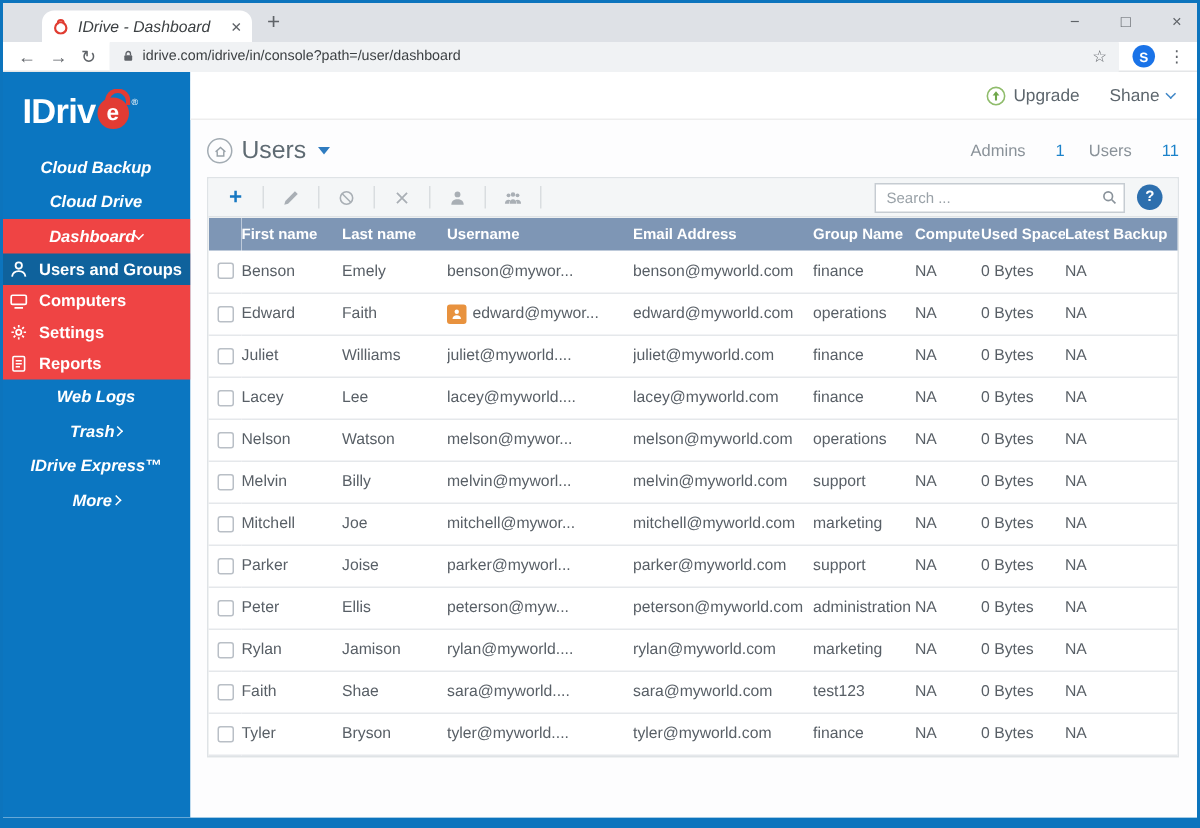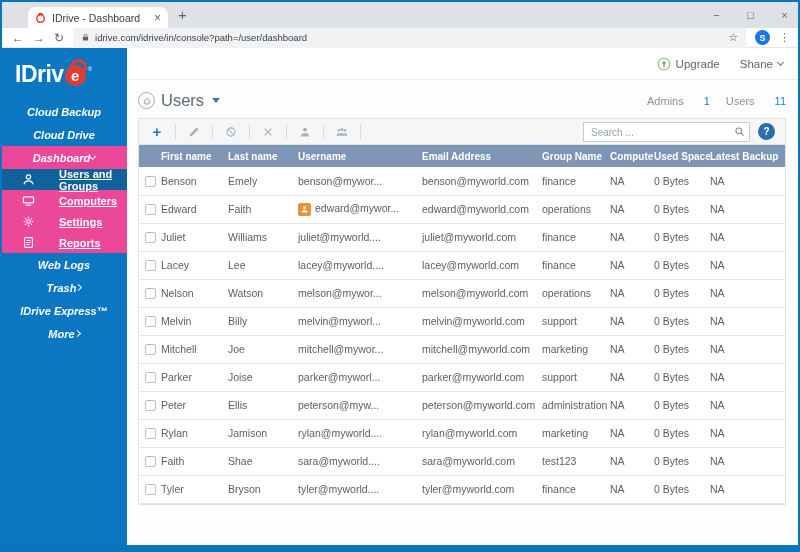--- a/index.html
+++ b/index.html
@@ -5,21 +5,21 @@
   * { margin:0; padding:0; box-sizing:border-box; }
   body { font-family:"Liberation Sans", sans-serif; background:#0a76c0; }
   .frame { position:relative; width:800px; height:552px; background:#0c74bd; overflow:hidden; }
   .browser { position:absolute; left:2px; top:2px; right:2px; bottom:7px; background:#fff; overflow:hidden; }
 
   
   .tabstrip { position:relative; height:26px; background:#dee1e6; }
   .tab { position:absolute; left:26px; top:5px; width:140px; height:21px; background:#fff;
          border-radius:8px 8px 0 0; display:flex; align-items:center; gap:6px; padding:0 7px;
          font-size:10.5px; color:#3c4043; }
-  .tab .t-title { flex:1; white-space:nowrap; overflow:hidden; }
+  .tab .t-title { flex:1; white-space:nowrap; overflow:hidden;font-style:italic; }
   .tab-close { font-size:12px; color:#5f6368; line-height:1; cursor:default; }
   .newtab { position:absolute; left:176px; top:4px; font-size:15px; color:#5f6368; }
   .win-controls { position:absolute; right:8px; top:2px; display:flex; gap:23px; align-items:center; height:22px;
                   color:#5f6368; font-size:11px; }
   .win-controls span { width:11px; text-align:center; }
 
   
   .navbar { height:20px; background:#fff; display:flex; align-items:center; padding:0 8px 0 10px; gap:9px;
             border-bottom:1px solid #e4e6e8; }
   .nav-ic { color:#5f6368; font-size:12px; line-height:1; }
@@ -41,23 +41,23 @@
   .logo-wrap { display:flex; align-items:center; }
   .logo-text { font-size:23px; font-weight:bold; letter-spacing:-0.5px; }
   .logo-e { position:relative; display:inline-flex; width:21px; height:21px; border-radius:50%;
             background:#e23b33; color:#fff; font-size:15px; font-weight:bold; align-items:center;
             justify-content:center; margin-left:1px; top:1px; }
   .logo-e::before { content:''; position:absolute; top:-6px; left:5px; width:11px; height:8px;
                     border:3px solid #e23b33; border-bottom:none; border-radius:10px 10px 0 0; }
   .logo-reg { font-size:6px; vertical-align:top; position:relative; top:-6px; left:2px; }
   .side-item { height:23px; display:flex; align-items:center; justify-content:center;
                padding:0 12px 0 11px; font-size:11px; font-weight:bold; cursor:default;font-style:italic; }
-  .dash-block { background:#ec4899; }
-  .sub-item { height:21px; display:flex; align-items:center; gap:24px; padding-left:20px;
-              font-size:11px; font-weight:bold;text-decoration:underline; }
+  .dash-block { background:#ef4444; }
+  .sub-item { height:21px; display:flex; align-items:center; gap:7px; padding-left:4px;
+              font-size:11px; font-weight:bold; }
   .sub-item.selected { background:#0f629c; }
   .sub-item svg { width:13px; height:13px; flex-shrink:0; }
   .chev { width:5px; height:5px; border-right:1.6px solid #fff; border-bottom:1.6px solid #fff; flex-shrink:0; }
   .chev.right { transform:rotate(-45deg); }
   .chev.down { transform:rotate(45deg); margin-top:-2px; }
 
   
   .account-bar { height:32px; display:flex; align-items:center; justify-content:flex-end; gap:20px;
                  padding-right:15px; border-bottom:1px solid #ededed; font-size:11.5px; color:#5d666d;
                  background:#fff; }

